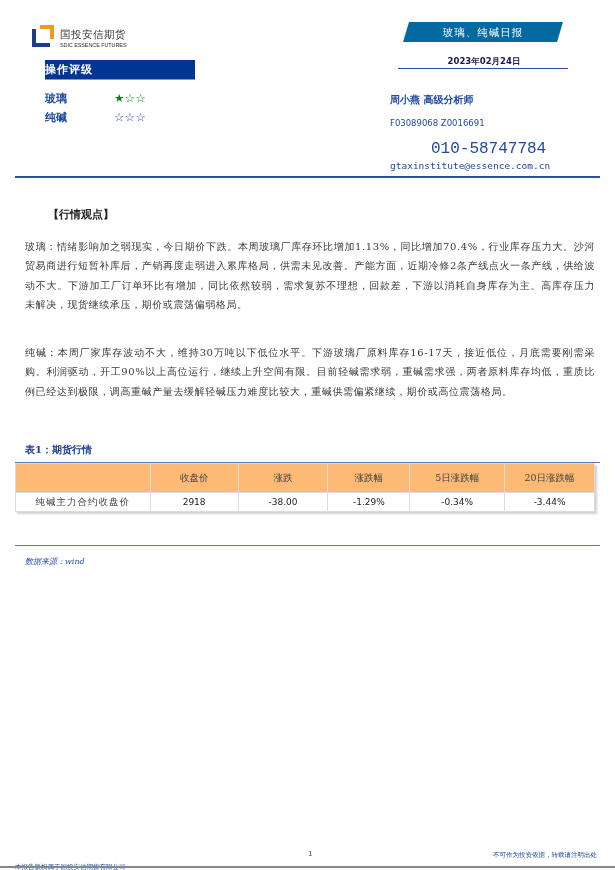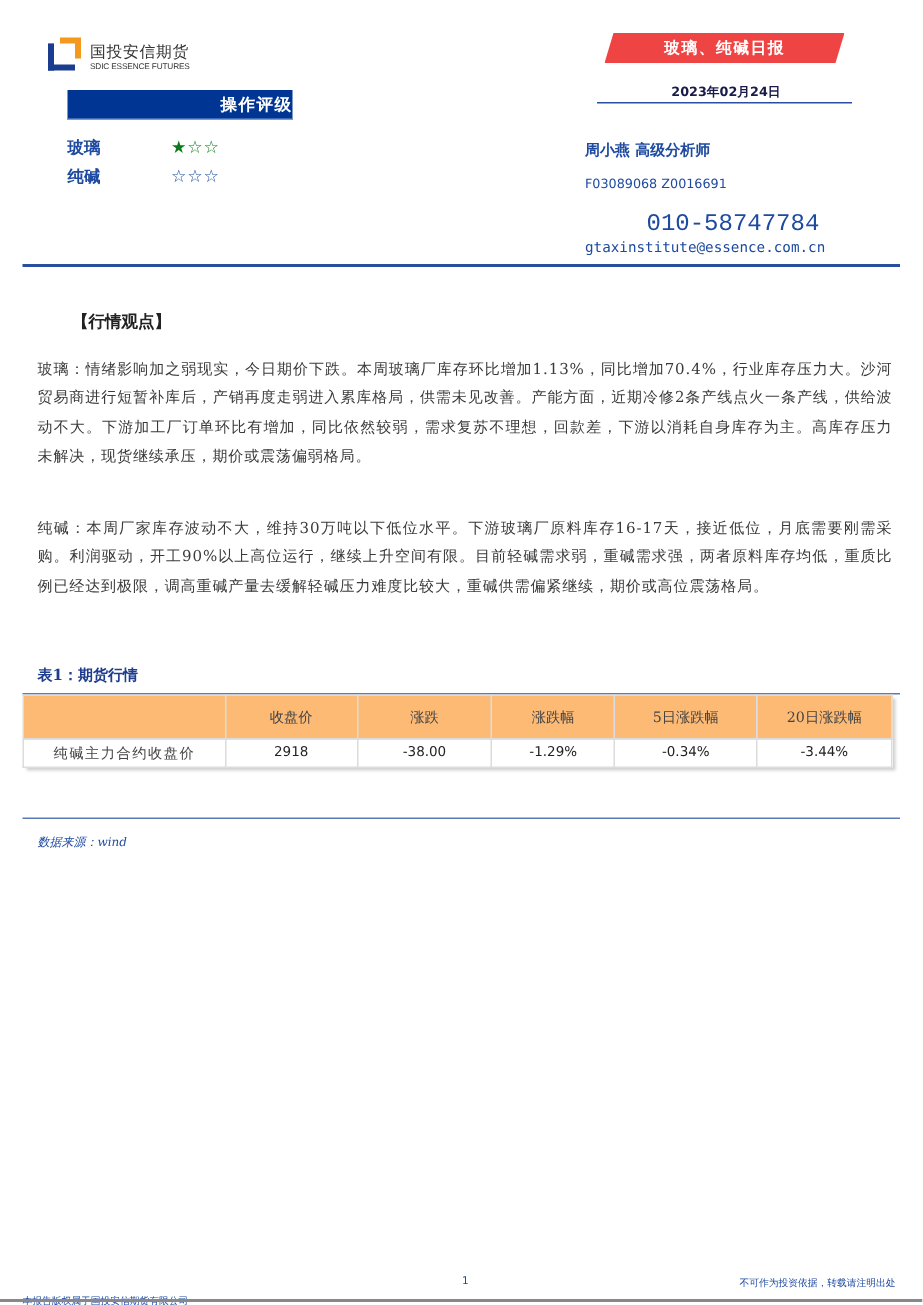--- a/index.html
+++ b/index.html
@@ -8,28 +8,28 @@
 
     .logo { position: absolute; left: 32px; top: 25px; width: 120px; height: 28px; padding-left: 12px; }
     .logo-mark { position: absolute; left: 0; top: 0; width: 22px; height: 22px; }
     .logo-mark .blue { position: absolute; left: 0; top: 4px; width: 18px; height: 18px; border: 4px solid #1a3d8f; border-top: none; border-right: none; background: #fff; }
     .logo-mark .blue2 { position: absolute; left: 0; top: 4px; width: 4px; height: 18px; background: #1a3d8f; }
     .logo-mark .orange { position: absolute; left: 8px; top: 0; width: 14px; height: 14px; background: #f39a1e; }
     .logo-mark .white { position: absolute; left: 8px; top: 5px; width: 9px; height: 9px; background: #fff; }
     .logo-cn { position: absolute; left: 28px; top: 3px; font-family: "DejaVu Sans", sans-serif; font-size: 10.5px; color: #333; letter-spacing: 0.5px; white-space: nowrap; }
     .logo-en { position: absolute; left: 28px; top: 17px; font-family: "Liberation Sans", sans-serif; font-size: 5.5px; color: #333; white-space: nowrap; letter-spacing: -0.1px; }
 
-    .rating-bar { position: absolute; left: 45px; top: 60px; width: 150px; height: 20px; background: #003594; color: #fff; font-size: 11px; font-weight: bold; text-align: right; line-height: 20px; letter-spacing: 1px; border-bottom: 1px solid #7c9bd1; }
+    .rating-bar { position: absolute; left: 45px; top: 60px; width: 150px; height: 20px; background: #003594; color: #fff; font-size: 11px; font-weight: bold; text-align: left; line-height: 20px; letter-spacing: 1px; border-bottom: 1px solid #7c9bd1; }
     .rating-row { position: absolute; left: 45px; font-size: 11px; font-weight: bold; color: #1e4aa0; text-align: right; }
     .rating-row .stars { position: absolute; left: 69px; top: 0; font-size: 11.5px; letter-spacing: 0.5px; white-space: nowrap; font-family: "DejaVu Sans", sans-serif; }
     .star-filled { color: #0a7d1a; }
     .star-empty-green { color: #0a7d1a; }
     .star-empty-blue { color: #1e4aa0; }
 
-    .report-tag { position: absolute; left: 403px; top: 22px; width: 160px; height: 20px; background: #ef4444; clip-path: polygon(6px 0, 100% 0, calc(100% - 6px) 100%, 0 100%); color: #fff; font-size: 10.5px; font-weight: bold; text-align: center; line-height: 20px; letter-spacing: 1px; }
+    .report-tag { position: absolute; left: 403px; top: 22px; width: 160px; height: 20px; background: #0369a1; clip-path: polygon(6px 0, 100% 0, calc(100% - 6px) 100%, 0 100%); color: #fff; font-size: 10.5px; font-weight: normal; text-align: center; line-height: 20px; letter-spacing: 1px; }
     .report-date { position: absolute; left: 400px; top: 56px; width: 168px; text-align: center; font-family: "DejaVu Sans", sans-serif; font-size: 8.5px; font-weight: bold; color: #1a1a4a; }
     .date-rule { position: absolute; left: 398px; top: 68px; width: 170px; height: 1px; background: #2b4fa0; }
 
     .analyst { position: absolute; left: 390px; top: 93px; font-size: 10px; font-weight: bold; color: #1e4aa0; white-space: nowrap; }
     .license { position: absolute; left: 390px; top: 118px; font-family: "DejaVu Sans", sans-serif; font-size: 8.5px; color: #1e4aa0; white-space: nowrap; }
     .phone { position: absolute; left: 390px; top: 140px; font-family: Liberation Mono, monospace; font-size: 16px; color: #1e4aa0; white-space: nowrap; margin-left: 41px; }
     .email { position: absolute; left: 390px; top: 160px; font-family: "DejaVu Sans Mono", monospace; font-size: 9.5px; color: #1e4aa0; white-space: nowrap; }
     .top-rule { position: absolute; left: 15px; top: 176px; width: 585px; height: 2px; background: #2b4fa0; }
 
     .section-title { position: absolute; left: 48px; top: 207px; font-size: 11px; font-weight: bold; color: #222; white-space: nowrap; }

